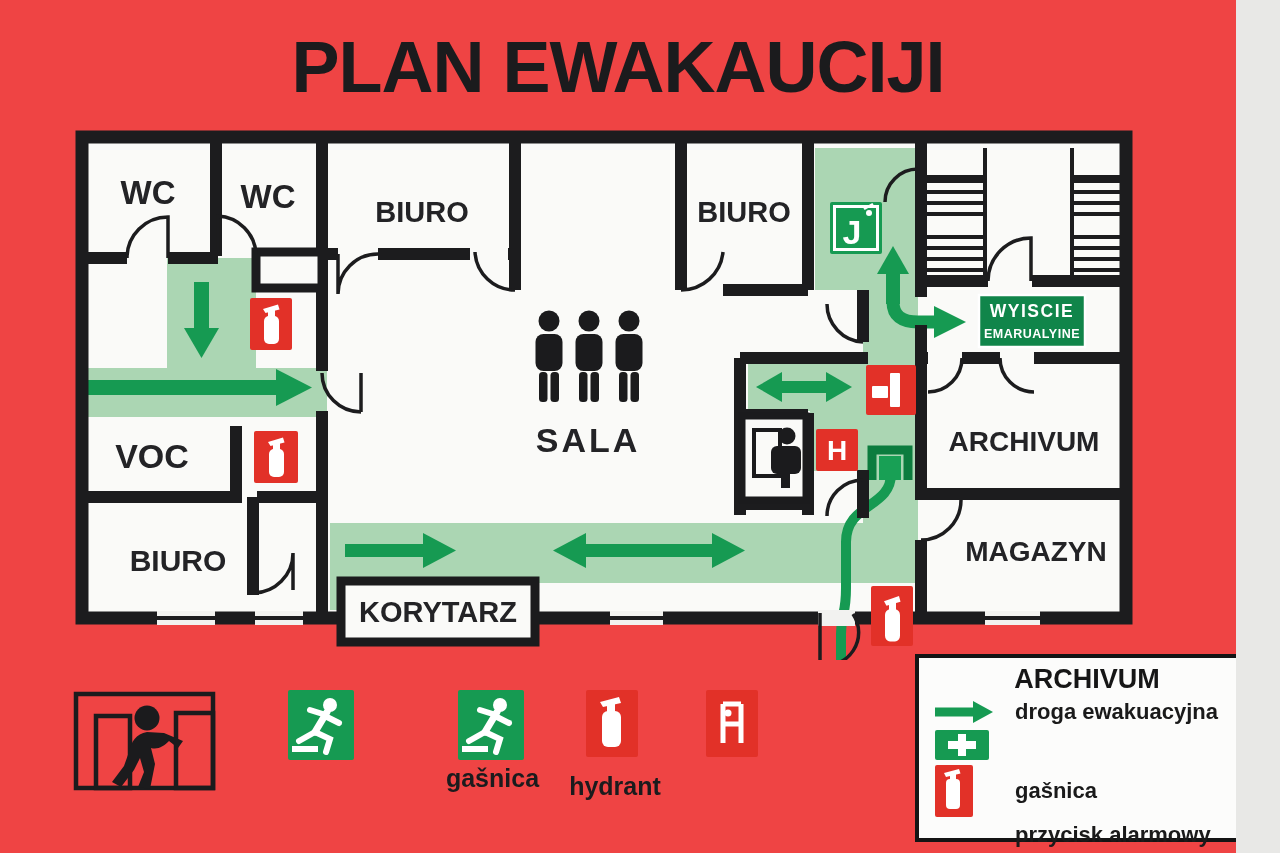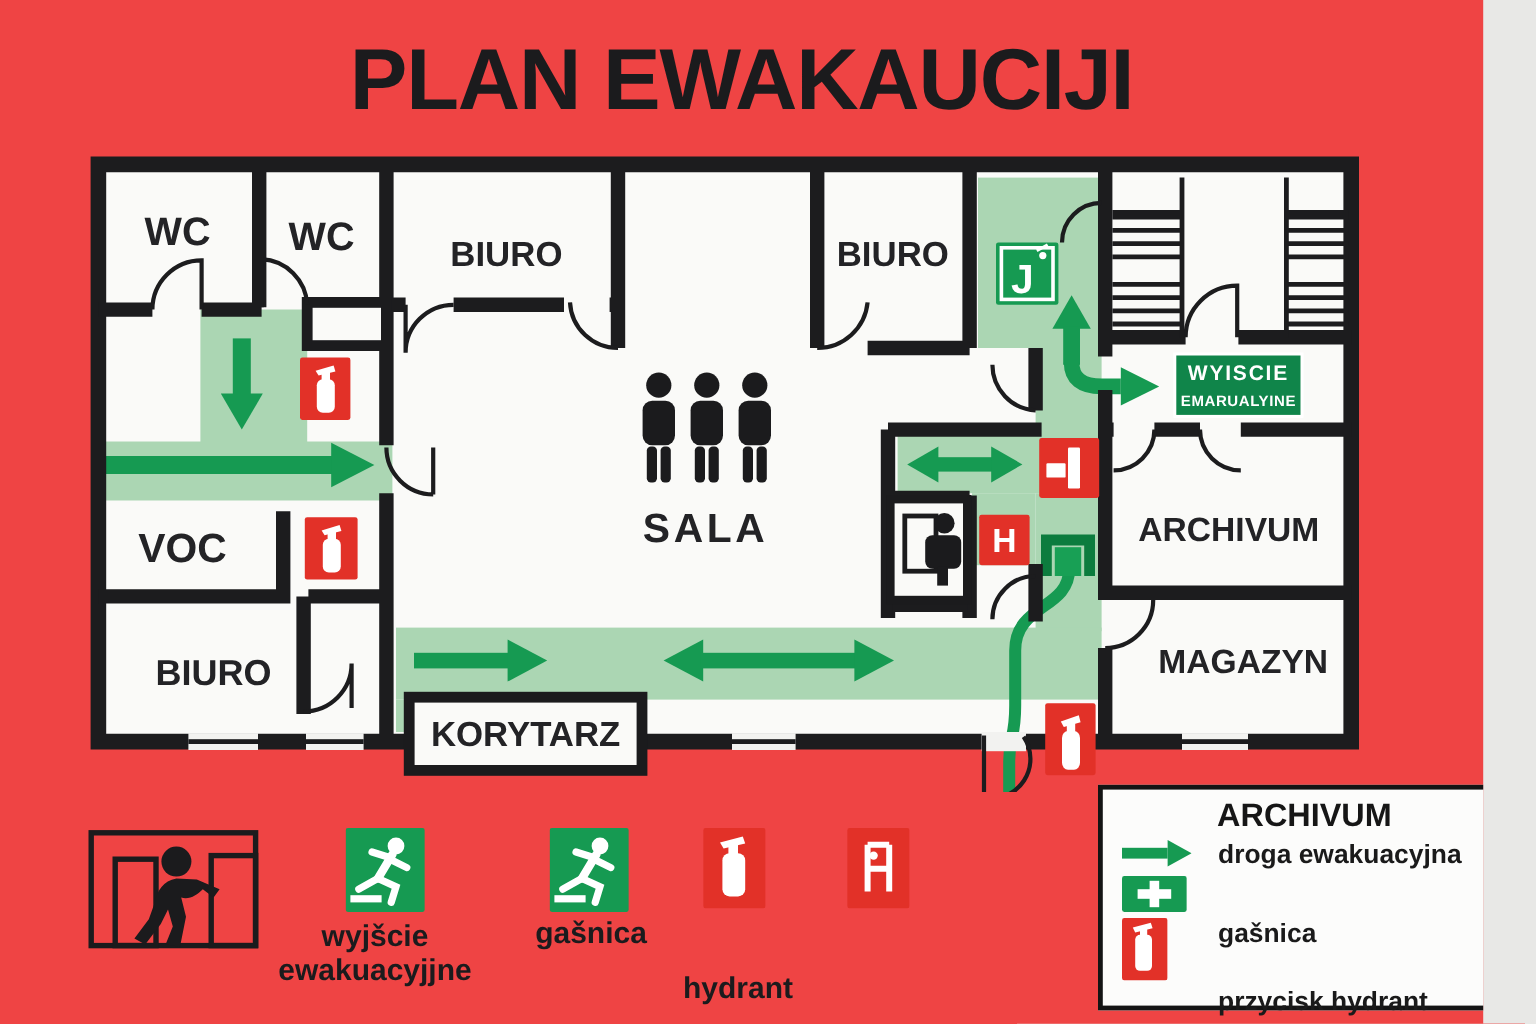--- a/index.html
+++ b/index.html
@@ -22,21 +22,21 @@
   }
   .legend{
     position:absolute;left:915px;top:654px;width:352px;height:188px;
     border:4px solid #141414;background:#fcfcfb;box-sizing:border-box;
     padding:4px 0 0 16px;
   }
   .legend-title{
     text-align:center;font-size:27px;font-weight:bold;color:#161616;
     margin:2px 24px 4px 0;
   }
-  .legend-row{display:flex;align-items:flex-start;margin-bottom:5px;}
+  .legend-row{display:flex;align-items:center;margin-bottom:5px;}
   .legend-ic{width:80px;flex:0 0 80px;display:flex;align-items:center;}
   .legend-lb{font-size:22px;font-weight:bold;color:#1a1a1a;white-space:nowrap;}
 </style>
 </head>
 <body>
 
 <div class="canvas">
 
   <div class="title">PLAN EWAKAUCIJI</div>
 
@@ -256,24 +256,20 @@
       <g stroke="#fff" fill="none" stroke-linecap="round">
         <path d="M39,22 L27,42" stroke-width="7"></path>
         <path d="M37,26 L51,33" stroke-width="6"></path>
         <path d="M38,25 L22,20" stroke-width="6"></path>
         <path d="M27,42 L11,51" stroke-width="6"></path>
         <path d="M27,42 L42,49 L38,62" stroke-width="6"></path>
       </g>
       <rect x="4" y="56" width="26" height="6" fill="#fff"></rect>
     </svg>
   </div>
-  <div class="caption" style="left:230px;top:766px;width:165px;">
-    <div>wyjšcie</div>
-    <div>ewakuacyjjne</div>
-  </div>
 
   <div class="icon-group" style="left:458px;top:690px;">
     <svg width="66" height="70" viewBox="0 0 66 70">
       <rect width="66" height="70" rx="2" fill="#169a52"></rect>
       <circle cx="42" cy="15" r="7" fill="#fff"></circle>
       <g stroke="#fff" fill="none" stroke-linecap="round">
         <path d="M39,22 L27,42" stroke-width="7"></path>
         <path d="M37,26 L51,33" stroke-width="6"></path>
         <path d="M38,25 L22,20" stroke-width="6"></path>
         <path d="M27,42 L11,51" stroke-width="6"></path>
@@ -287,21 +283,21 @@
   <div class="icon-group" style="left:586px;top:690px;">
     <svg width="52" height="67" viewBox="0 0 52 67">
       <rect width="52" height="67" rx="2" fill="#e23128"></rect>
       <g fill="#fff">
         <path d="M14,12 L33,7 L35,13 L17,17 Z"></path>
         <rect x="21" y="14" width="8" height="8"></rect>
         <rect x="16" y="21" width="19" height="36" rx="6"></rect>
       </g>
     </svg>
   </div>
-  <div class="caption" style="left:555px;top:810px;width:120px;">hydrant</div>
+  <div class="caption" style="left:555px;top:772px;width:120px;">hydrant</div>
 
   <div class="icon-group" style="left:706px;top:690px;">
     <svg width="52" height="67" viewBox="0 0 52 67">
       <rect width="52" height="67" rx="2" fill="#e23128"></rect>
       <g stroke="#fff" stroke-width="5" fill="none">
         <path d="M17,14 V53 M35,14 V53 M17,14 H35 M17,34 H35"></path>
       </g>
       <circle cx="22" cy="23" r="3.5" fill="#fff"></circle>
     </svg>
   </div>
@@ -338,17 +334,17 @@
             <rect x="15" y="9" width="6" height="6"></rect>
             <rect x="11" y="14" width="14" height="30" rx="4"></rect>
           </g>
         </svg>
       </span>
       <span class="legend-lb">gašnica</span>
     </div>
 
     <div class="legend-row">
       <span class="legend-ic"></span>
-      <span class="legend-lb">przycisk hydrant</span>
+      <span class="legend-lb">przycisk alarmowy</span>
     </div>
   </div>
 
 </div>
 
 </body></html>

